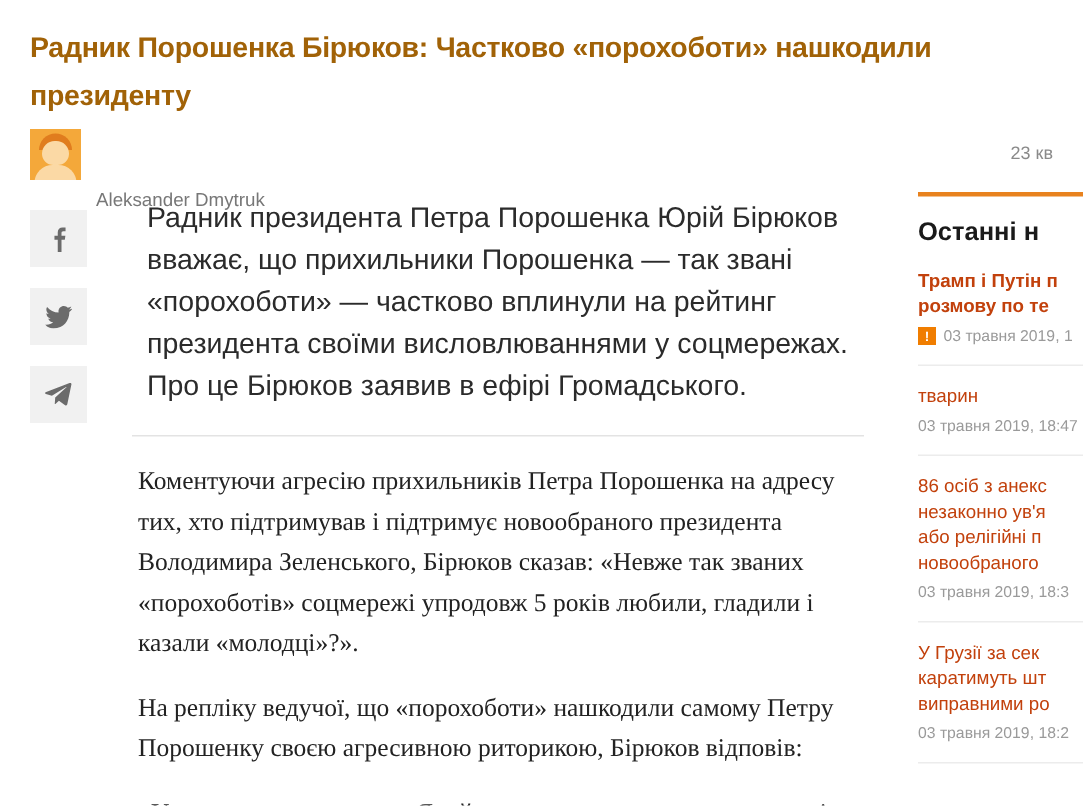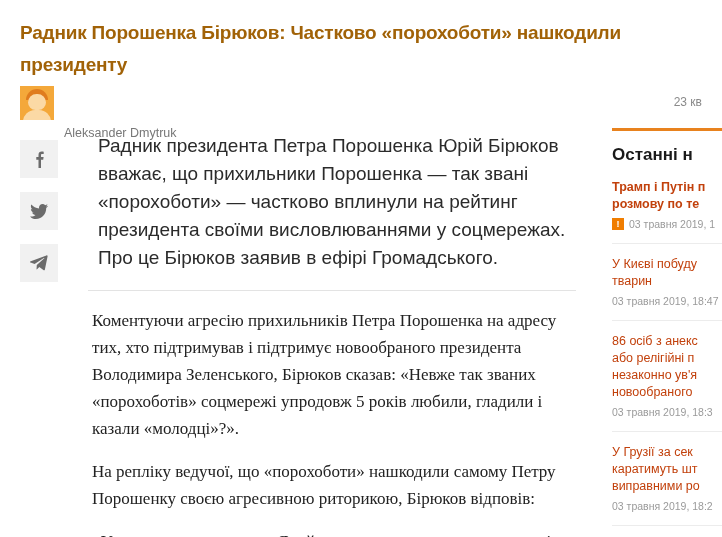--- a/index.html
+++ b/index.html
@@ -257,32 +257,31 @@
       <div class="nt">Трамп і Путін п</div>
       <div class="nt">розмову по те</div>
       <div class="news-meta">
         <span class="flag">!</span>
         <span>03 травня 2019, 1</span>
       </div>
     </div>
     <div class="sidebar-sep"></div>
 
     <div class="news-item">
-      <div class="nt regular">У Києві побуду</div>
       <div class="nt regular">тварин</div>
       <div class="news-meta">
         <span>03 травня 2019, 18:47</span>
       </div>
     </div>
     <div class="sidebar-sep"></div>
 
     <div class="news-item">
       <div class="nt regular">86 осіб з анекс</div>
+      <div class="nt regular">незаконно ув'я</div>
       <div class="nt regular">або релігійні п</div>
-      <div class="nt regular">незаконно ув'я</div>
       <div class="nt regular">новообраного</div>
       <div class="news-meta">
         <span>03 травня 2019, 18:3</span>
       </div>
     </div>
     <div class="sidebar-sep"></div>
 
     <div class="news-item">
       <div class="nt regular">У Грузії за сек</div>
       <div class="nt regular">каратимуть шт</div>

